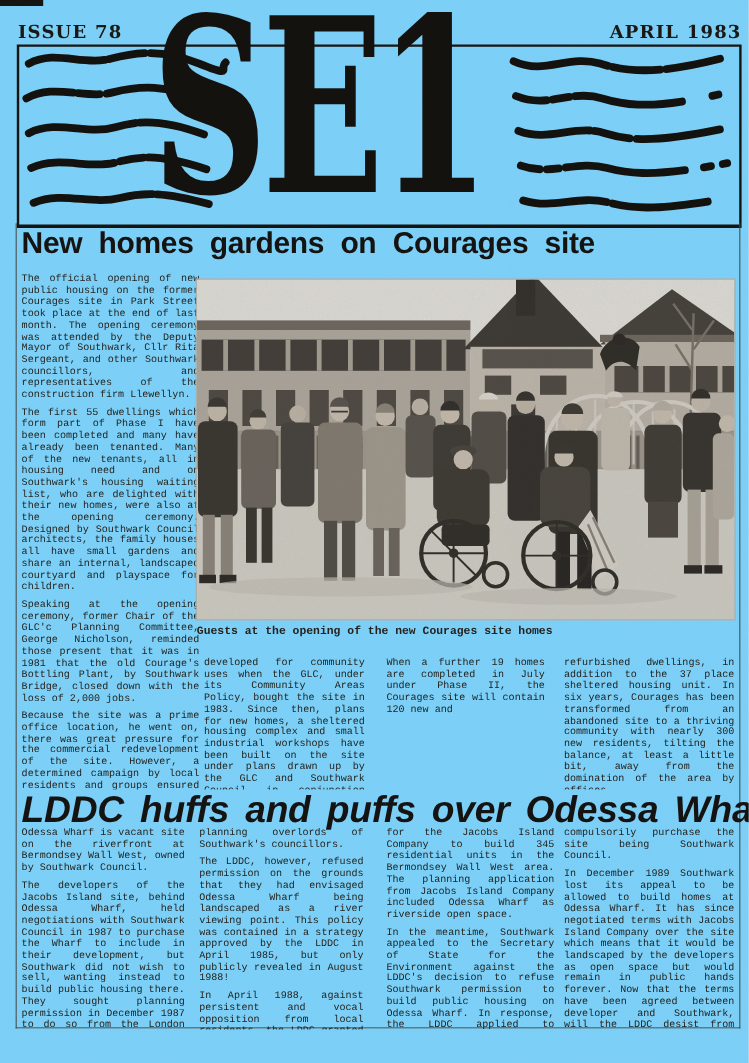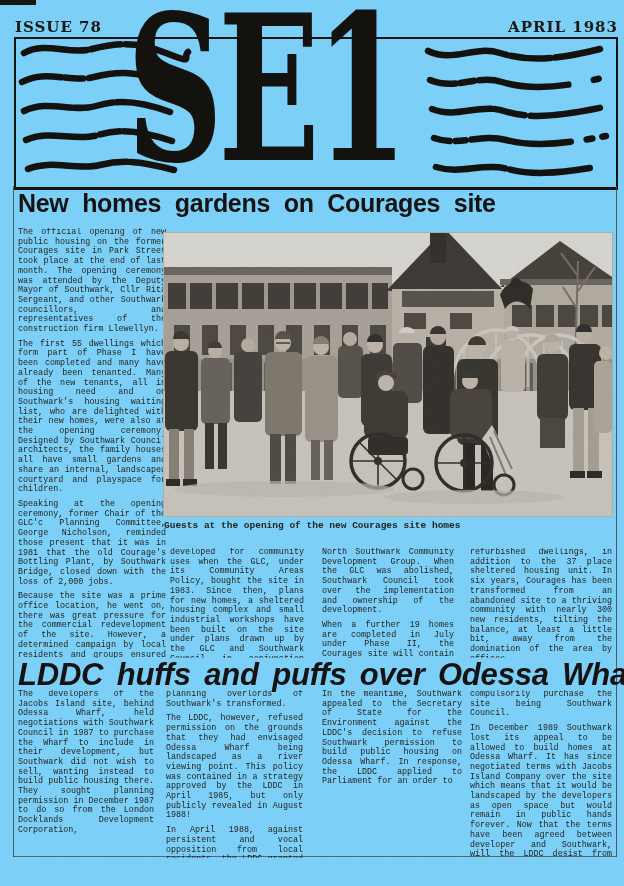--- a/index.html
+++ b/index.html
@@ -268,38 +268,39 @@
       <rect width="448" height="283" filter="url(#grain)" opacity="0.12"></rect>
     </svg>
   </div>
 
   <div class="caption">Guests at the opening of the new Courages site homes</div>
 
   <div class="col" style="left:170px;top:548px;width:134px;height:110px;">
     <p>developed for community uses when the GLC, under its Community Areas Policy, bought the site in 1983. Since then, plans for new homes, a sheltered housing complex and small industrial workshops have been built on the site under plans drawn up by the GLC and Southwark Council in conjunction with</p>
   </div>
   <div class="col" style="left:322px;top:548px;width:132px;height:110px;">
-    <p>North Southwark Community Development Group. When the GLC was abolished, Southwark Council took over the implementation and ownership of the development.</p>
     <p>When a further 19 homes are completed in July under Phase II, the Courages site will contain 120 new and</p>
   </div>
   <div class="col" style="left:470px;top:548px;width:142px;height:110px;">
     <p>refurbished dwellings, in addition to the 37 place sheltered housing unit. In six years, Courages has been transformed from an abandoned site to a thriving community with nearly 300 new residents, tilting the balance, at least a little bit, away from the domination of the area by offices.</p>
   </div>
 
   <div class="headline h2">LDDC huffs and puffs over Odessa Wharf</div>
 
   <div class="col" style="left:18px;top:690px;width:136px;height:168px;">
+    <p>Odessa Wharf is vacant site on the riverfront at Bermondsey Wall West, owned by Southwark Council.</p>
     <p>The developers of the Jacobs Island site, behind Odessa Wharf, held negotiations with Southwark Council in 1987 to purchase the Wharf to include in their development, but Southwark did not wish to sell, wanting instead to build public housing there. They sought planning permission in December 1987 to do so from the London Docklands Development Corporation,</p>
   </div>
   <div class="col" style="left:166px;top:690px;width:137px;height:168px;">
-    <p>planning overlords of Southwark's transformed.</p>
+    <p>planning overlords of Southwark's councillors.</p>
     <p>The LDDC, however, refused permission on the grounds that they had envisaged Odessa Wharf being landscaped as a river viewing point. This policy was contained in a strategy approved by the LDDC in April 1985, but only publicly revealed in August 1988!</p>
     <p>In April 1988, against persistent and vocal opposition from local residents, the LDDC granted permission</p>
   </div>
   <div class="col" style="left:322px;top:690px;width:140px;height:168px;">
+    <p>for the Jacobs Island Company to build 345 residential units in the Bermondsey Wall West area. The planning application from Jacobs Island Company included Odessa Wharf as riverside open space.</p>
     <p>In the meantime, Southwark appealed to the Secretary of State for the Environment against the LDDC's decision to refuse Southwark permission to build public housing on Odessa Wharf. In response, the LDDC applied to Parliament for an order to</p>
   </div>
   <div class="col" style="left:470px;top:690px;width:142px;height:168px;">
     <p>compulsorily purchase the site being Southwark Council.</p>
     <p>In December 1989 Southwark lost its appeal to be allowed to build homes at Odessa Wharf. It has since negotiated terms with Jacobs Island Company over the site which means that it would be landscaped by the developers as open space but would remain in public hands forever. Now that the terms have been agreed between developer and Southwark, will the LDDC desist from compulsorily purchasing Odessa Wharf?</p>
   </div>
 
   <svg class="noise" width="624" height="886">
     <filter id="pagegrain">
       <feTurbulence type="fractalNoise" baseFrequency="0.9" numOctaves="2"></feTurbulence>

